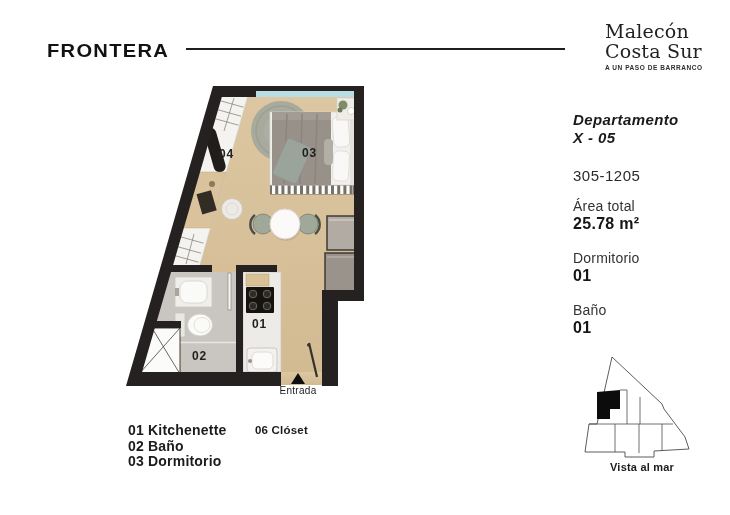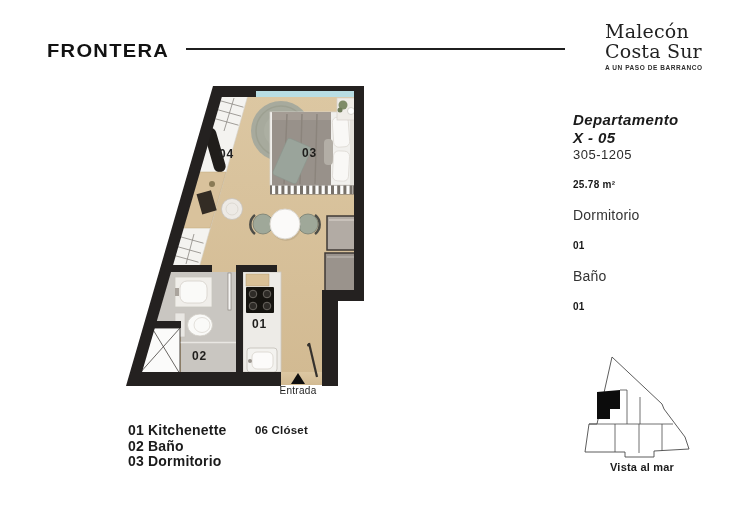--- a/index.html
+++ b/index.html
@@ -12,24 +12,24 @@
   .header-rule{position:absolute;left:186px;top:48px;width:379px;height:2px;background:#1f1f1f;}
   .project{position:absolute;left:605px;top:25px;}
   .project-name{font-family:"DejaVu Serif","Liberation Serif",serif;font-size:19px;
         line-height:13.5px;color:#222;letter-spacing:0.2px;}
   .project-name div{margin-bottom:6px;}
   .tagline{margin-top:3px;font-size:6.5px;font-weight:700;letter-spacing:0.55px;color:#2e2e2e;}
 
   
   .info{position:absolute;left:573px;top:111px;width:150px;}
   .info-title{font-size:15px;font-weight:700;line-height:18px;letter-spacing:0.4px;color:#1a1a1a;font-style:italic;}
-  .info-range{margin-top:0;font-size:13px;letter-spacing:0.5px;color:#2b2b2b;}
+  .info-range{margin-top:20px;font-size:15px;letter-spacing:0.5px;color:#2b2b2b;}
   .info-label{margin-top:14px;font-size:14px;color:#333;letter-spacing:0.2px;}
   .info-label.gap{margin-top:17px;}
-  .info-value{margin-top:17px;font-size:10px;font-weight:700;color:#161616;letter-spacing:0.3px;}
+  .info-value{margin-top:1px;font-size:16px;font-weight:700;color:#161616;letter-spacing:0.3px;}
 
   
   .legend{position:absolute;left:128px;top:423px;font-size:14px;font-weight:700;
           color:#1b1b1b;letter-spacing:0.2px;}
   .legend .row{line-height:15.5px;}
   .legend-col2{position:absolute;left:255px;top:423px;font-size:11.5px;font-weight:700;
           color:#1b1b1b;letter-spacing:0.2px;line-height:15.5px;}
 
   
   .locator{position:absolute;left:577px;top:352px;}
@@ -53,20 +53,21 @@
     </div>
     <div class="tagline">A UN PASO DE BARRANCO</div>
   </div>
 
   <div class="info">
     <div class="info-title">
       <div>Departamento</div>
       <div>X - 05</div>
     </div>
     <div class="info-range">305-1205</div>
+    <div class="info-label">Área total</div>
     <div class="info-value">25.78 m²</div>
     <div class="info-label gap">Dormitorio</div>
     <div class="info-value">01</div>
     <div class="info-label gap">Baño</div>
     <div class="info-value">01</div>
   </div>
 
   <svg class="plan" width="270" height="326" viewBox="110 78 270 326">
     <defs>
       <linearGradient id="wood" x1="0" y1="0" x2="0" y2="1">

